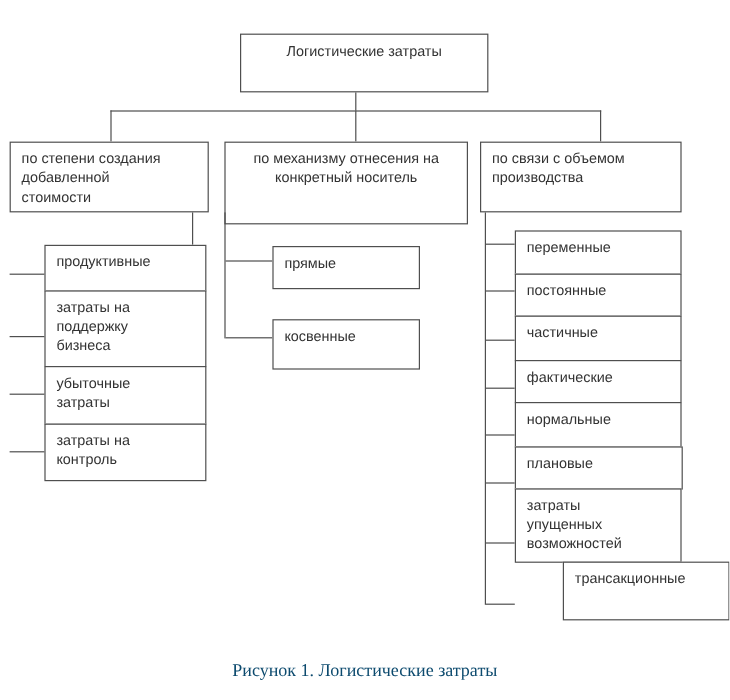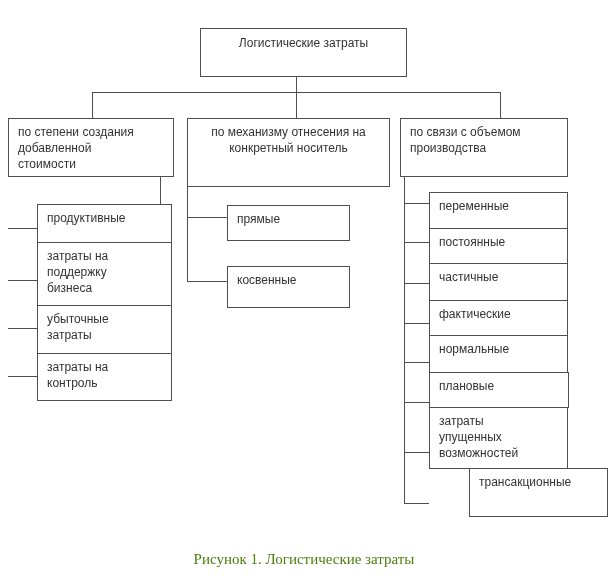--- a/index.html
+++ b/index.html
@@ -25,21 +25,21 @@
   .center { text-align: center; }
   .root-box { padding-top: 7px; }
   .hline, .vline { position: absolute; background: #4f4f4f; }
   .hline { height: 1px; }
   .vline { width: 1px; }
   .caption {
     position: absolute;
     left: 0; right: 0;
     top: 551px;
     text-align: center;
-    color: #4d7c0f;
+    color: #0c4a6e;
     font-family: "Liberation Serif", serif;
     font-size: 15px;
   }
 </style>
 </head>
 <body>
 
 <div class="canvas">
 
   <div class="box center root-box" style="left:200px; top:28px; width:207px; height:49px;">Логистические затраты</div>

